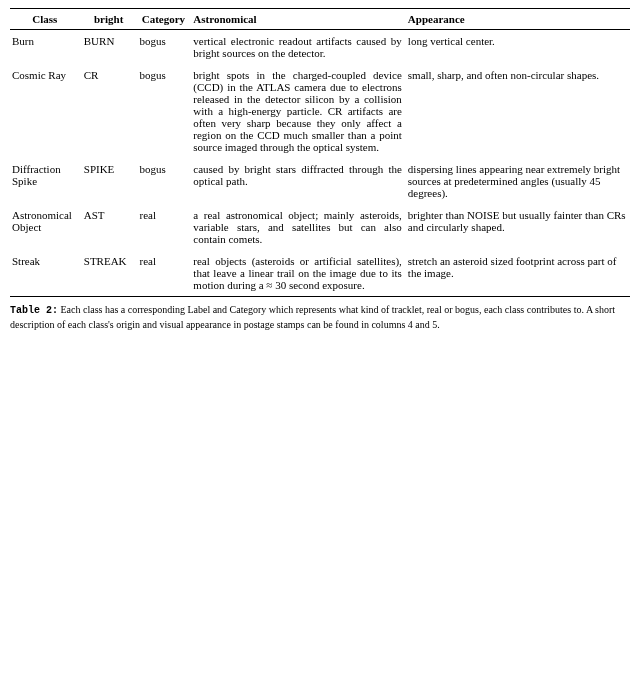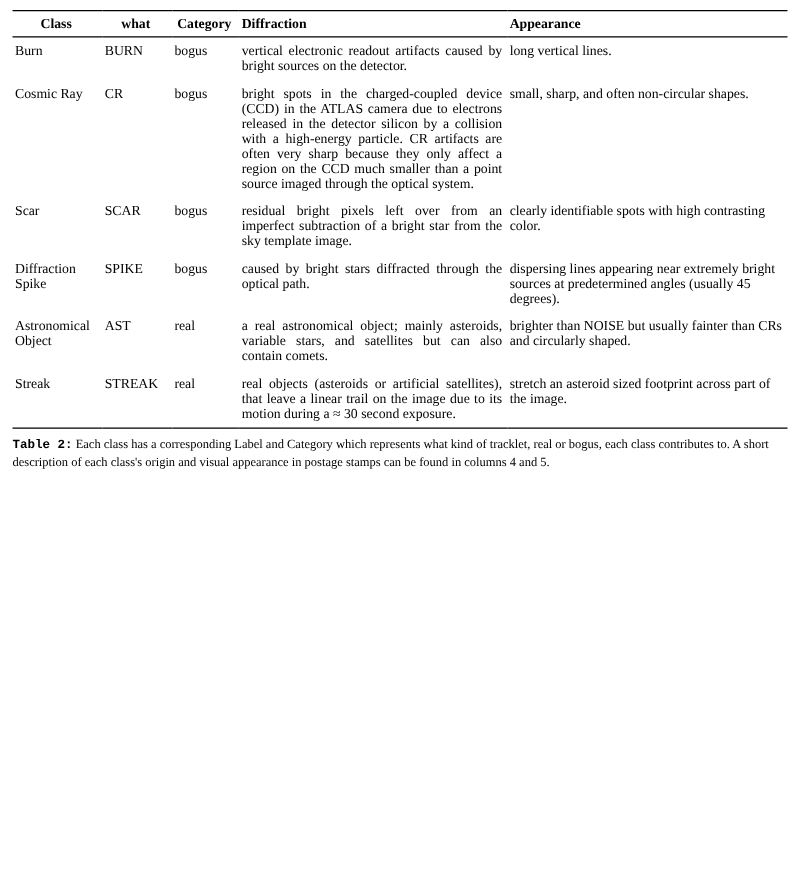--- a/index.html
+++ b/index.html
@@ -61,47 +61,40 @@
     }
   </style>
 </head>
 <body>
 
 <div class="table-container">
   <table>
     <thead>
       <tr>
         <th class="col-class">Class</th>
-        <th class="col-label">what</th>
+        <th class="col-label">bright</th>
         <th class="col-cat">Category</th>
-        <th class="col-desc">Diffraction</th>
+        <th class="col-desc">Astronomical</th>
         <th class="col-appear">Appearance</th>
       </tr>
     </thead>
     <tbody id="table-body">
     <tr>
           <td class="col-class">Burn</td>
           <td class="col-label">BURN</td>
           <td class="col-cat">bogus</td>
           <td class="col-desc">vertical electronic readout artifacts caused by bright sources on the detector.</td>
-          <td class="col-appear">long vertical lines.</td>
+          <td class="col-appear">long vertical center.</td>
         </tr>
         <tr>
           <td class="col-class">Cosmic Ray</td>
           <td class="col-label">CR</td>
           <td class="col-cat">bogus</td>
           <td class="col-desc">bright spots in the charged-coupled device (CCD) in the ATLAS camera due to electrons released in the detector silicon by a collision with a high-energy particle.  CR artifacts are often very sharp because they only affect a region on the CCD much smaller than a point source imaged through the optical system.</td>
           <td class="col-appear">small, sharp, and often non-circular shapes.</td>
-        </tr>
-        <tr>
-          <td class="col-class">Scar</td>
-          <td class="col-label">SCAR</td>
-          <td class="col-cat">bogus</td>
-          <td class="col-desc">residual bright pixels left over from an imperfect subtraction of a bright star from the sky template image.</td>
-          <td class="col-appear">clearly identifiable spots with high contrasting color.</td>
         </tr>
         <tr>
           <td class="col-class">Diffraction Spike</td>
           <td class="col-label">SPIKE</td>
           <td class="col-cat">bogus</td>
           <td class="col-desc">caused by bright stars diffracted through the optical path.</td>
           <td class="col-appear">dispersing lines appearing near extremely bright sources at predetermined angles (usually 45 degrees).</td>
         </tr>
         <tr>
           <td class="col-class">Astronomical Object</td>

